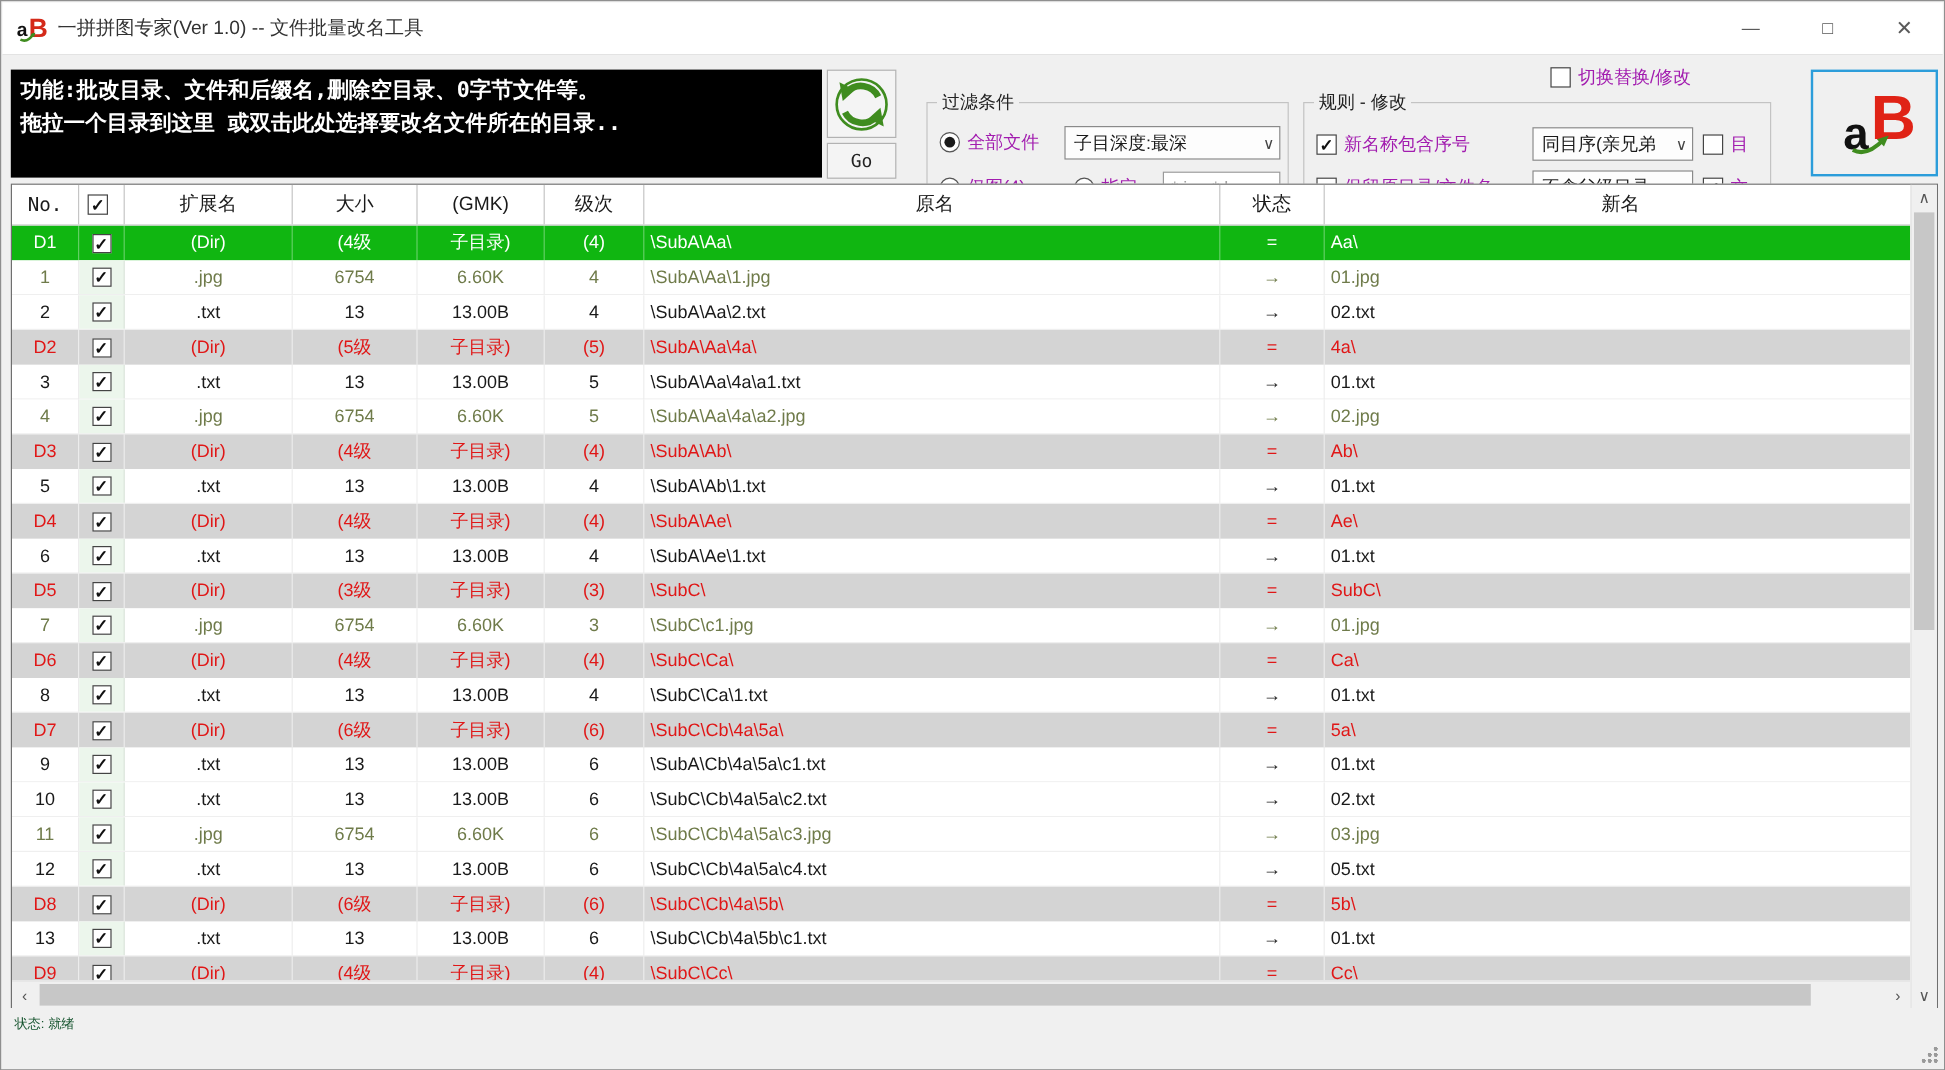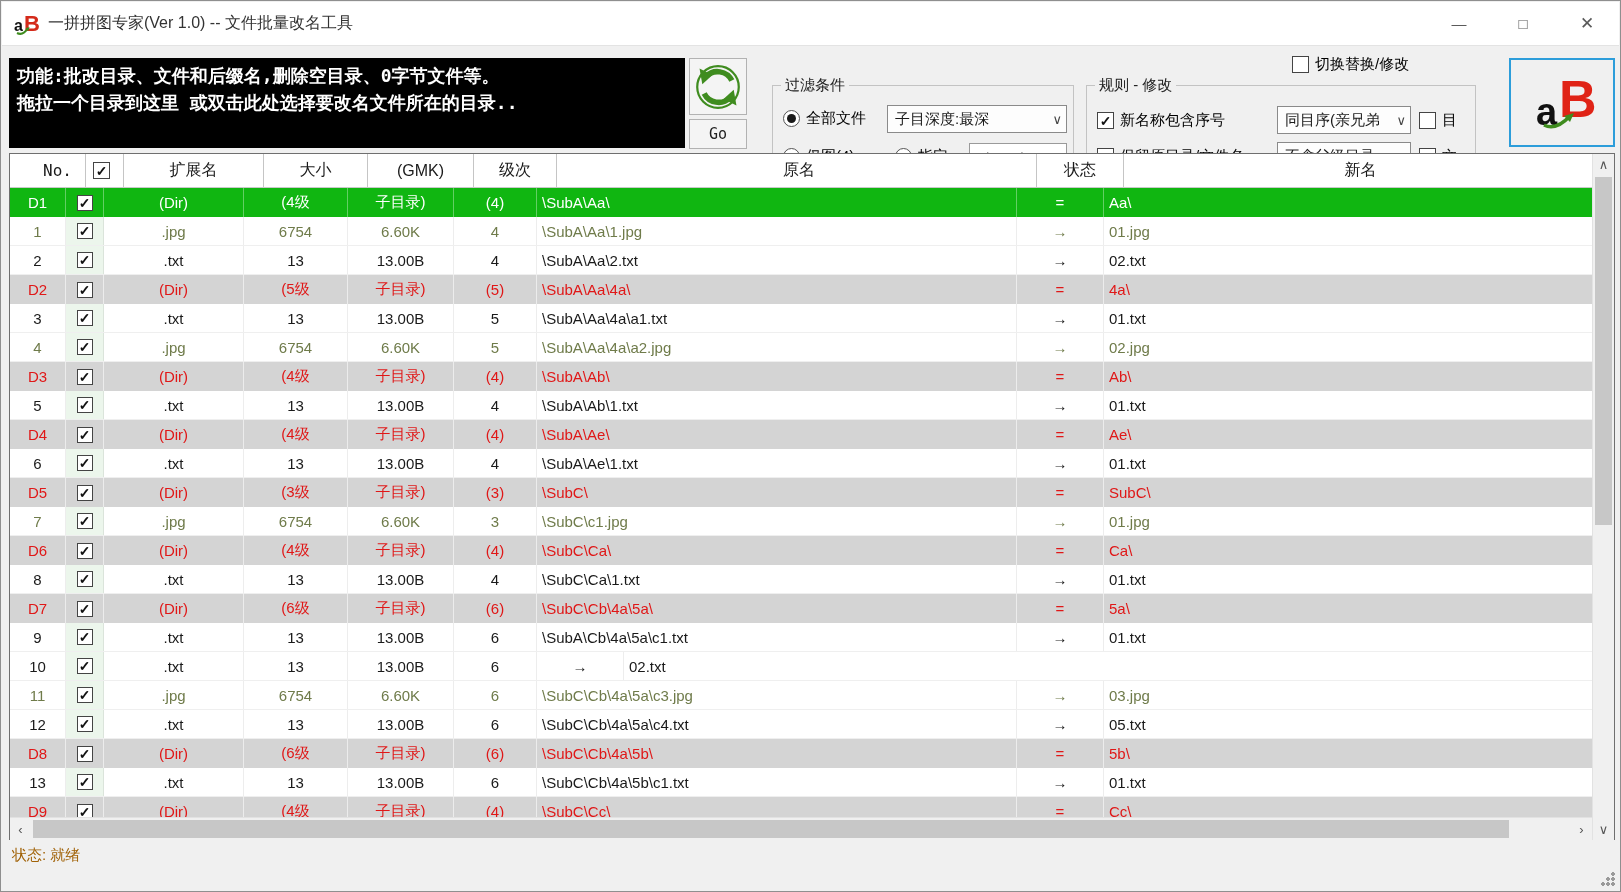--- a/index.html
+++ b/index.html
@@ -39,39 +39,39 @@
   .fs-rules  { left:1068px; top:58px; width:390px; height:90px; }
 
   .ctl-row { position:absolute; display:flex; align-items:center; }
   .radio { width:17px; height:17px; border:1px solid #555; border-radius:50%; background:#fff;
     display:inline-flex; align-items:center; justify-content:center; margin-right:6px; flex:none; }
   .radio .dot { width:9px; height:9px; border-radius:50%; background:#1a1a1a; display:none; }
   .radio.checked .dot { display:block; }
   .cb { width:17px; height:17px; border:1px solid #444; background:#fff; display:inline-flex;
     align-items:center; justify-content:center; font-size:14px; font-weight:bold; color:#111;
     line-height:1; margin-right:6px; flex:none; }
-  .ctl-lbl { font-size:15px; color:#000000; white-space:nowrap; }
+  .ctl-lbl { font-size:15px; color:#a21caf; white-space:nowrap; }
   .combo { background:#fdfdfd; border:1px solid #8a8a8a; height:28px; display:flex; align-items:center;
     padding:0 4px 0 7px; font-size:15px; white-space:nowrap; overflow:hidden; }
   .combo .chev { margin-left:auto; color:#444; font-size:13px; padding-left:4px; }
   .textbox { background:#fff; border:1px solid #9a9a9a; height:28px; display:flex; align-items:center;
     padding:0 6px; font-size:15px; color:#a0a0a0; white-space:nowrap; overflow:hidden; }
 
   .ab-button { position:absolute; left:1508px; top:57px; width:106px; height:89px;
     border:2px solid #2c9dda; background:#f0f0f0; }
   .ab-logo { position:relative; width:60px; height:60px; }
   .ab-logo .la { position:absolute; left:4px; top:18px; font-size:38px; font-weight:bold; color:#111; }
   .ab-logo .lb { position:absolute; left:27px; top:-4px; font-size:52px; font-weight:bold; color:#e02316; }
 
   
   .table-wrap { position:absolute; left:8px; top:152px; width:1606px; height:688px;
     border:1px solid #6f6f6f; background:#fff; display:flex; }
   .table-main { flex:1; display:flex; flex-direction:column; overflow:hidden; }
   .thead { height:34px; flex:none; display:flex; background:#fff; border-bottom:1px solid #c9c9c9;
-    font-size:16px; align-items:center;padding-left:20px; }
+    font-size:16px; align-items:center; }
   .thead .th { height:100%; display:flex; align-items:center; justify-content:center;
     border-right:1px solid #c5c5c5; white-space:nowrap; }
   .thead .th.c-no { font-family:"DejaVu Sans Mono", monospace; }
   .tbody { flex:1; overflow:hidden; }
 
   .tr { height:29px; display:flex; align-items:center; background:#fff; font-size:15px; }
   .td { height:100%; display:flex; align-items:center; justify-content:center;
     border-right:1px solid rgba(0,0,0,0.07); white-space:nowrap; overflow:hidden; }
   .c-no  { width:56px;  flex:none; }
   .c-chk { width:38px;  flex:none; }
@@ -101,21 +101,21 @@
   .vscroll .track { flex:1; position:relative; }
   .vscroll .thumb { position:absolute; left:2px; right:2px; top:2px; height:54%; background:#c7c7c7; }
   .hscroll { height:23px; flex:none; background:#f0f0f0; border-top:1px solid #e2e2e2;
     display:flex; align-items:stretch; }
   .hscroll .arrow { width:21px; }
   .hscroll .track { flex:1; position:relative; }
   .hscroll .thumb { position:absolute; top:2px; bottom:2px; left:2px; right:62px; background:#c7c7c7; }
 
   
   .statusbar { position:absolute; left:1px; right:1px; bottom:1px; height:50px; background:#f0f0f0; }
-  .status-text { position:absolute; left:10px; top:6px; font-size:15px; color:#a16207; }
+  .status-text { position:absolute; left:10px; top:6px; font-size:11px; color:#14532d; }
   .grip { position:absolute; right:4px; bottom:4px; width:14px; height:14px;
     background-image:
       radial-gradient(circle at 12px 2px, #9a9a9a 1.6px, transparent 1.8px),
       radial-gradient(circle at 12px 7px, #9a9a9a 1.6px, transparent 1.8px),
       radial-gradient(circle at 7px 7px,  #9a9a9a 1.6px, transparent 1.8px),
       radial-gradient(circle at 12px 12px,#9a9a9a 1.6px, transparent 1.8px),
       radial-gradient(circle at 7px 12px, #9a9a9a 1.6px, transparent 1.8px),
       radial-gradient(circle at 2px 12px, #9a9a9a 1.6px, transparent 1.8px); }
 </style>
 </head>
@@ -449,20 +449,21 @@
           </div>
           <div class="tr t-txt">
             <div class="td c-no">10</div>
             <div class="td c-chk">
               <span class="cb">✓</span>
             </div>
             <div class="td c-ext">.txt</div>
             <div class="td c-size">13</div>
             <div class="td c-gmk">13.00B</div>
             <div class="td c-lvl">6</div>
+            <div class="td c-orig">\SubC\Cb\4a\5a\c2.txt</div>
             <div class="td c-st">→</div>
             <div class="td c-nn" style="border-right: none;">02.txt</div>
           </div>
           <div class="tr t-jpg">
             <div class="td c-no">11</div>
             <div class="td c-chk">
               <span class="cb">✓</span>
             </div>
             <div class="td c-ext">.jpg</div>
             <div class="td c-size">6754</div>

